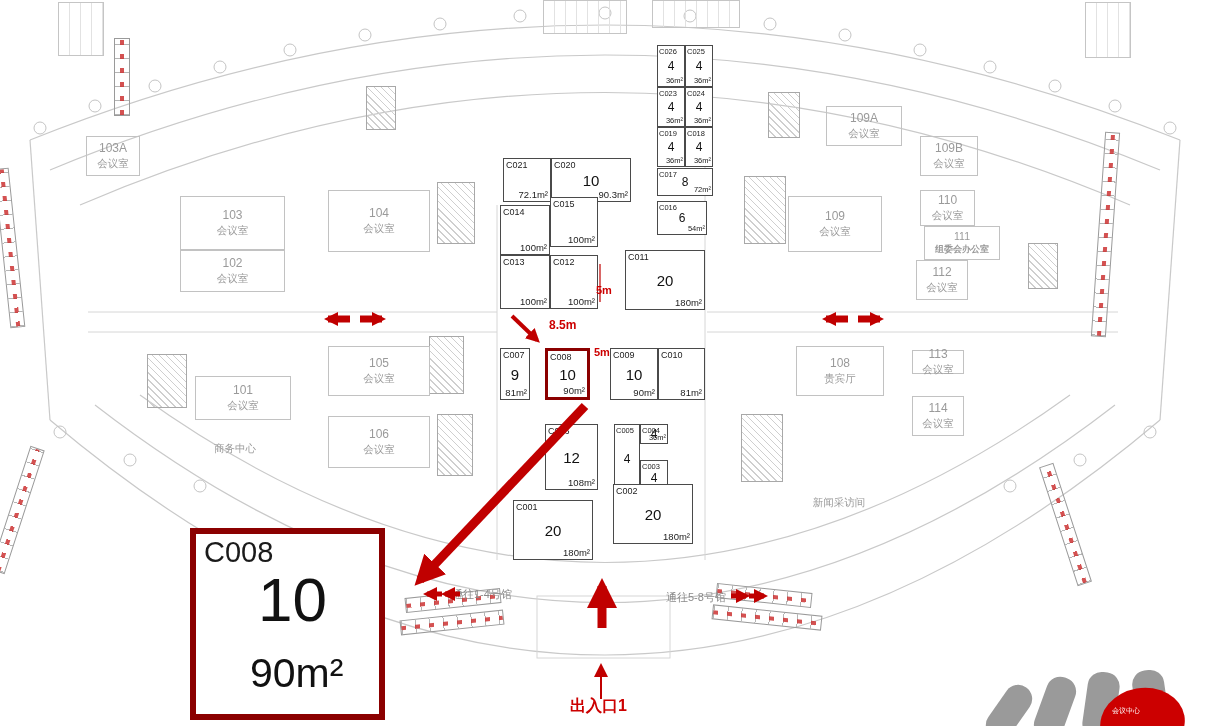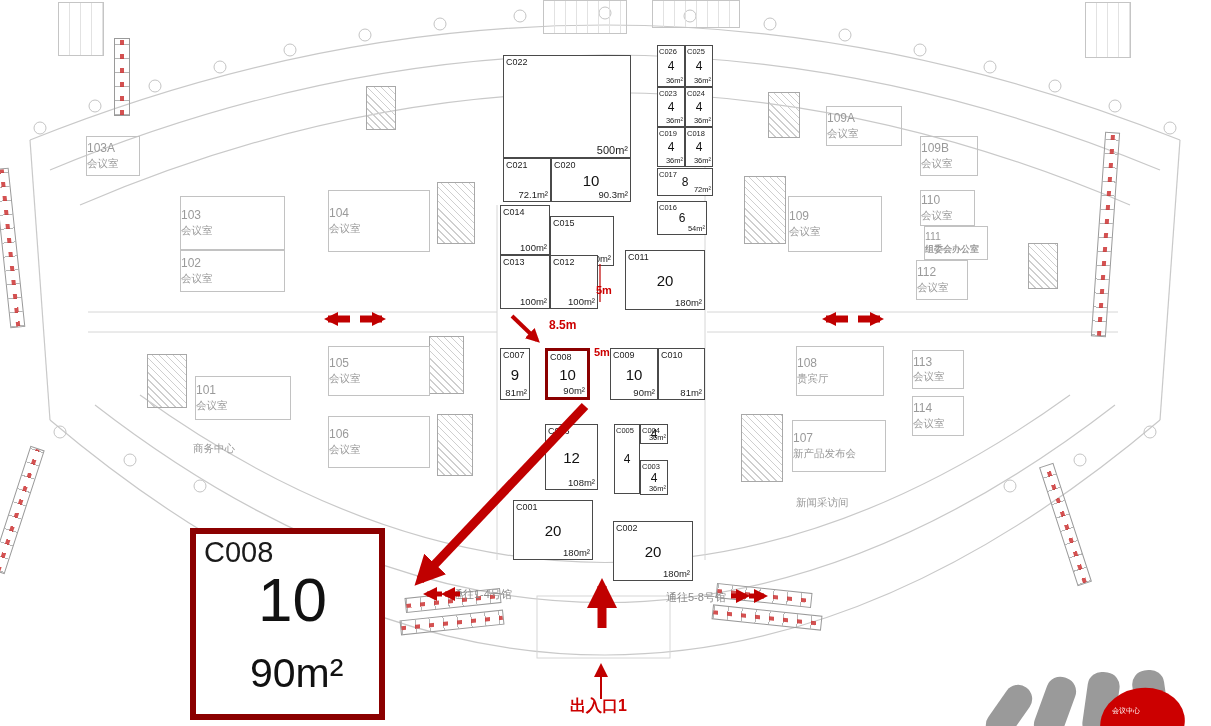--- a/index.html
+++ b/index.html
@@ -13,21 +13,21 @@
   .booth .bid{position:absolute;top:1px;left:2px;font-size:9px;color:#222;white-space:nowrap;}
   .booth .bcount{position:absolute;top:50%;left:50%;transform:translate(-50%,-50%);font-size:15px;color:#111;}
   .booth .barea{position:absolute;bottom:1px;right:2px;font-size:9.5px;color:#222;white-space:nowrap;}
   .booth.s .bid{font-size:7.5px;left:1px;}
   .booth.s .bcount{font-size:12px;}
   .booth.s .barea{font-size:7.5px;right:1px;}
   .booth.big .barea{font-size:11px;}
   .booth.hl{border:3px solid #8b0000;z-index:6;}
   
   .room{position:absolute;border:1px solid #c2c2c2;box-sizing:border-box;color:#9a9a9a;
-        display:flex;flex-direction:column;align-items:flex-start;justify-content:center;
+        display:flex;flex-direction:column;align-items:center;justify-content:center;
         text-align:center;line-height:1.3;}
   .room .rnum{font-size:12px;}
   .room .rlabel{font-size:10.5px;}
   .room.sm .rnum{font-size:10.5px;}
   .room.sm .rlabel{font-size:9px;font-weight:bold;}
   .room.nb{border:none;}
   
   .strip-v{position:absolute;border:1px solid #9a9a9a;box-sizing:border-box;
     background-image:repeating-linear-gradient(0deg,rgba(204,51,51,.85) 0 5px,transparent 5px 14px),
                      repeating-linear-gradient(0deg,#b5b5b5 0 1px,transparent 1px 14px);
@@ -169,57 +169,48 @@
     <span class="rlabel">会议室</span>
   </div>
   <div class="room" style="left:920px;top:136px;width:58px;height:40px">
     <span class="rnum">109B</span>
     <span class="rlabel">会议室</span>
   </div>
   <div class="room" style="left:920px;top:190px;width:55px;height:36px">
     <span class="rnum">110</span>
     <span class="rlabel">会议室</span>
   </div>
-  <div class="room sm" style="left:924px;top:226px;width:64px;height:34px">
+  <div class="room sm" style="left:924px;top:226px;width:76px;height:34px">
     <span class="rnum">111</span>
     <span class="rlabel">组委会办公室</span>
   </div>
   <div class="room" style="left:788px;top:196px;width:94px;height:56px">
     <span class="rnum">109</span>
     <span class="rlabel">会议室</span>
   </div>
   <div class="room" style="left:916px;top:260px;width:52px;height:40px">
     <span class="rnum">112</span>
     <span class="rlabel">会议室</span>
   </div>
   <div class="room" style="left:796px;top:346px;width:88px;height:50px">
     <span class="rnum">108</span>
     <span class="rlabel">贵宾厅</span>
   </div>
-  <div class="room" style="left:912px;top:350px;width:52px;height:39px">
+  <div class="room" style="left:912px;top:350px;width:52px;height:24px">
     <span class="rnum">113</span>
     <span class="rlabel">会议室</span>
   </div>
   <div class="room" style="left:912px;top:396px;width:52px;height:40px">
     <span class="rnum">114</span>
     <span class="rlabel">会议室</span>
   </div>
-  <div class="room" style="left:792px;top:420px;width:94px;height:52px">
-    <span class="rnum">107</span>
-    <span class="rlabel">新产品发布会</span>
-  </div>
   <div class="room nb" style="left:796px;top:490px;width:86px;height:26px">
     <span class="rlabel">新闻采访间</span>
   </div>
 
-  <div class="booth big" style="left:503px;top:55px;width:128px;height:103px">
-    <span class="bid">C022</span>
-    <span class="bcount"></span>
-    <span class="barea">500m²</span>
-  </div>
   <div class="booth" style="left:503px;top:158px;width:48px;height:44px">
     <span class="bid">C021</span>
     <span class="bcount"></span>
     <span class="barea">72.1m²</span>
   </div>
   <div class="booth" style="left:551px;top:158px;width:80px;height:44px">
     <span class="bid">C020</span>
     <span class="bcount">10</span>
     <span class="barea">90.3m²</span>
   </div>
@@ -261,21 +252,21 @@
   <div class="booth s" style="left:657px;top:201px;width:50px;height:34px">
     <span class="bid">C016</span>
     <span class="bcount">6</span>
     <span class="barea">54m²</span>
   </div>
   <div class="booth" style="left:500px;top:205px;width:50px;height:50px">
     <span class="bid">C014</span>
     <span class="bcount"></span>
     <span class="barea">100m²</span>
   </div>
-  <div class="booth" style="left:550px;top:216px;width:64px;height:50px">
+  <div class="booth" style="left:550px;top:197px;width:48px;height:50px">
     <span class="bid">C015</span>
     <span class="bcount"></span>
     <span class="barea">100m²</span>
   </div>
   <div class="booth" style="left:500px;top:255px;width:50px;height:54px">
     <span class="bid">C013</span>
     <span class="bcount"></span>
     <span class="barea">100m²</span>
   </div>
   <div class="booth" style="left:550px;top:255px;width:48px;height:54px">
@@ -326,21 +317,21 @@
   <div class="booth s" style="left:640px;top:460px;width:28px;height:35px">
     <span class="bid">C003</span>
     <span class="bcount">4</span>
     <span class="barea">36m²</span>
   </div>
   <div class="booth" style="left:513px;top:500px;width:80px;height:60px">
     <span class="bid">C001</span>
     <span class="bcount">20</span>
     <span class="barea">180m²</span>
   </div>
-  <div class="booth" style="left:613px;top:521px;width:80px;height:60px">
+  <div class="booth" style="left:613px;top:484px;width:80px;height:60px">
     <span class="bid">C002</span>
     <span class="bcount">20</span>
     <span class="barea">180m²</span>
   </div>
 
   <svg class="layer" width="1211" height="726" style="z-index:7">
     <defs>
       <marker id="mBig" markerUnits="userSpaceOnUse" markerWidth="30" markerHeight="30" refX="22" refY="15" orient="auto">
         <path d="M0,0 L30,15 L0,30 Z" fill="#c00000"></path>
       </marker>

